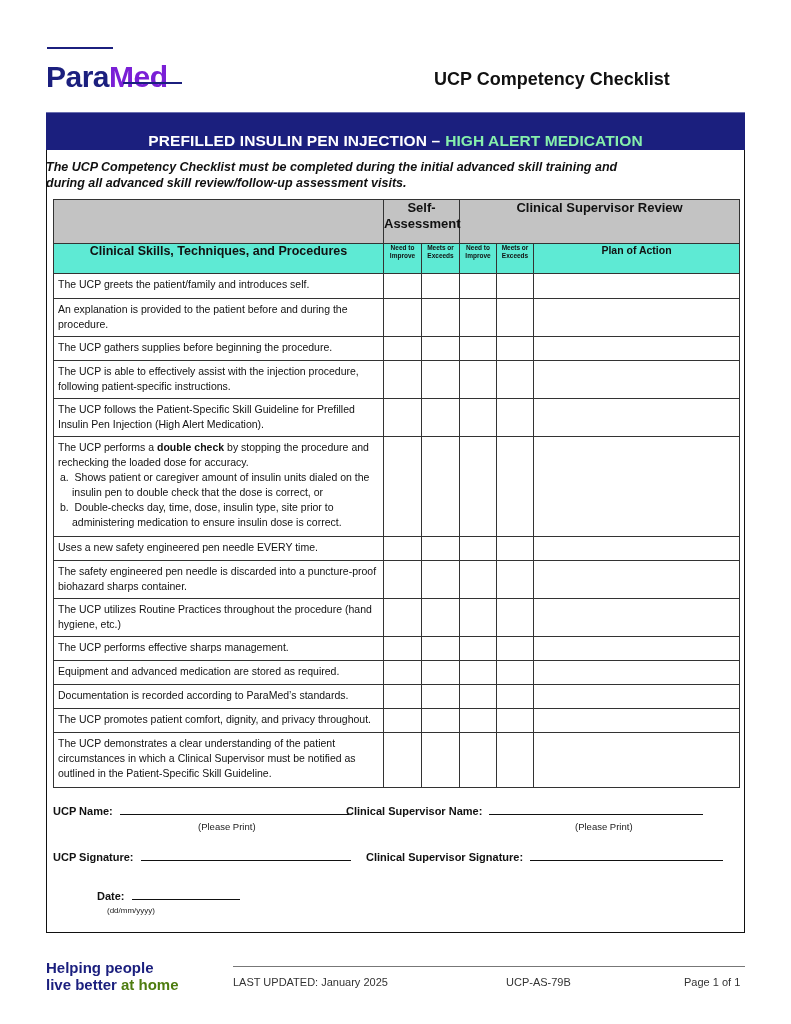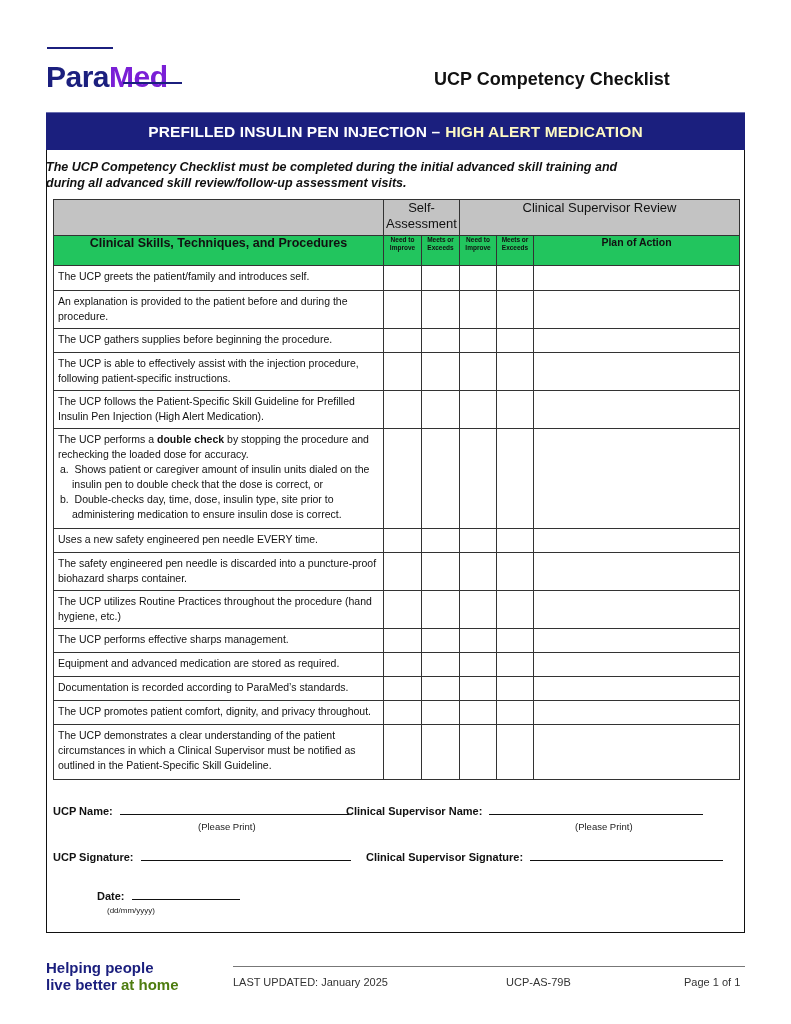--- a/index.html
+++ b/index.html
@@ -11,30 +11,30 @@
     .logo .bar-top { position: absolute; left: 1px; top: 1px; width: 66px; height: 2px; background: #1b1f7e; }
     .logo .bar-bot { position: absolute; left: 77px; top: 36px; width: 59px; height: 2px; background: #1b1f7e; }
     .logo .word { position: absolute; left: 0; top: 3px; font-size: 30px; font-weight: bold; letter-spacing: -0.5px; line-height: 32px; margin-top: 12px; }
     .logo .para { color: #1b1f7e; }
     .logo .med { color: #7a1fd6; }
 
     .doc-title { position: absolute; left: 434px; top: 69px; font-size: 18px; font-weight: bold; color: #111; }
 
     
     .frame { position: absolute; left: 46px; top: 112px; width: 699px; height: 821px; border: 1.5px solid #111; border-top: none; }
-    .banner { position: absolute; left: 46px; top: 112px; width: 699px; height: 38px; background: #1b1f7e; border-top: 1px solid #6a6fb0; display: flex; align-items: center; justify-content: center; font-size: 15.5px; font-weight: bold; color: #ffffff; letter-spacing: 0.1px; }
-    .banner .alert { color: #fef9c3; margin-left: 5px; }
+    .banner { position: absolute; left: 46px; top: 112px; width: 699px; height: 38px; background: #1b1f7e; border-top: 1px solid #6a6fb0; display: flex; align-items: flex-end; justify-content: center; font-size: 15.5px; font-weight: bold; color: #ffffff; letter-spacing: 0.1px; }
+    .banner .alert { color: #86efac; margin-left: 5px; }
 
     .intro { position: absolute; left: 46px; top: 159px; width: 699px; font-size: 12.5px; font-weight: bold; font-style: italic; line-height: 16px; }
 
     
     table.check { position: absolute; left: 53px; top: 199px; width: 686px; border-collapse: collapse; table-layout: fixed; }
     table.check td, table.check th { border: 1px solid #333; vertical-align: top; }
-    th.h1 { background: #c3c3c3; height: 36px; font-size: 13px; font-weight: normal; vertical-align: middle; }
-    th.h2 { background: #22c55e; height: 30px; vertical-align: middle; text-align: center; font-weight: bold; }
+    th.h1 { background: #c3c3c3; height: 44px; font-size: 13px; font-weight: bold; vertical-align: middle; }
+    th.h2 { background: #5eead4; height: 30px; vertical-align: middle; text-align: center; font-weight: bold; }
     th.h2.main { font-size: 12.5px; }
     th.h2.tiny { font-size: 6.5px; line-height: 8px; }
     th.h2.poa { font-size: 10.5px; }
     td.item { font-size: 10.5px; line-height: 15px; padding: 3px 4px 3px 4px; }
     td.item .sub { padding-left: 14px; text-indent: -12px; }
     td.cell { }
 
     
     .sig { position: absolute; font-size: 11px; font-weight: bold; }
     .sig .line { display: inline-block; border-bottom: 1px solid #111; vertical-align: baseline; height: 10px; }

